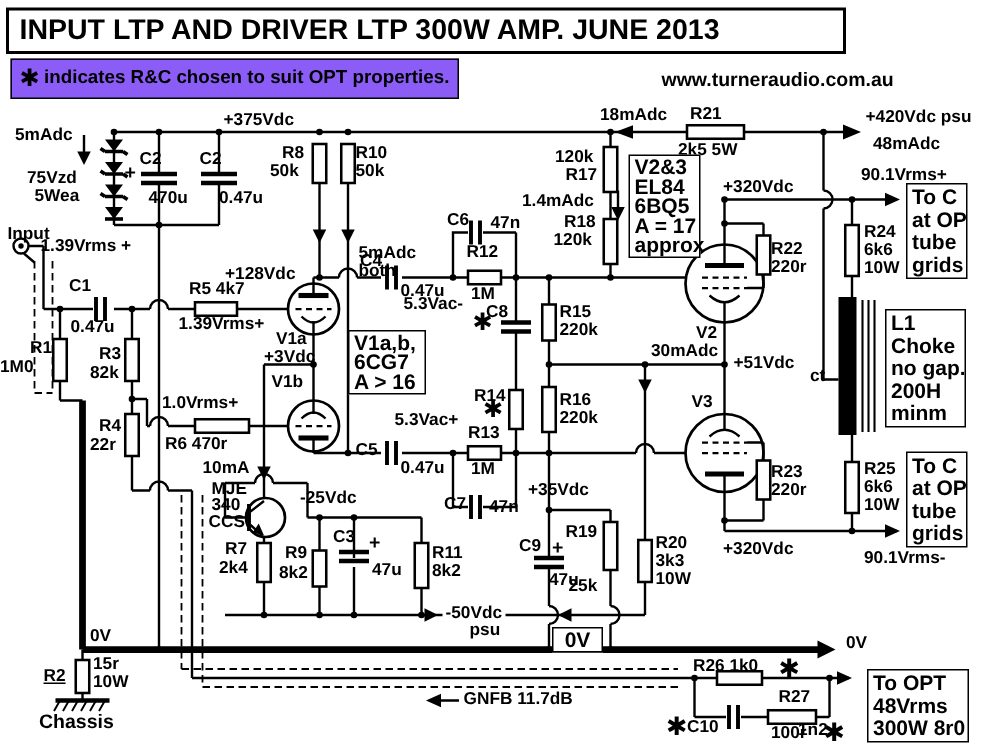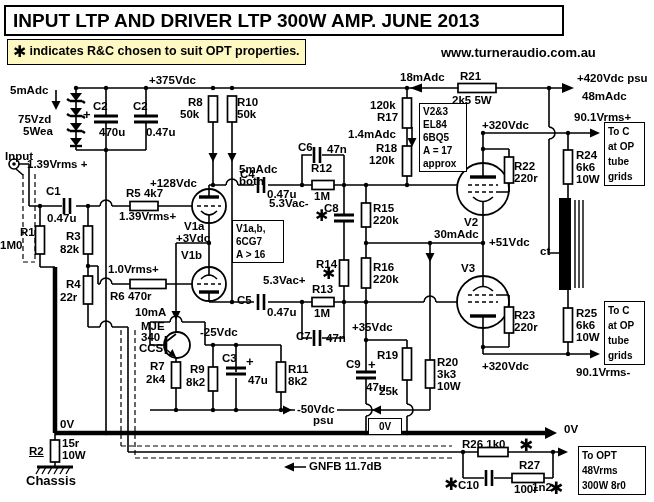--- a/index.html
+++ b/index.html
@@ -3,25 +3,25 @@
 <meta charset="utf-8">
 <style>
   html,body{margin:0;padding:0}
   body{width:654px;height:502px;background:#fff;position:relative;overflow:hidden;
        font-family:"Liberation Sans","DejaVu Sans",sans-serif;font-weight:700;color:#000}
   #art{position:absolute;left:0;top:0;z-index:1}
   #label-layer{position:absolute;left:0;top:0;width:654px;height:502px;z-index:2;pointer-events:none}
   .lbl{position:absolute;font-size:11.5px;line-height:12px;white-space:pre;font-weight:700}
   .lbl.bg{background:#fff;padding:0 2px}
   .ibox{position:absolute;background:#fff;border:1.6px solid #000;padding:1px 3px;
-        font-size:10px;font-weight:700;white-space:nowrap}
+        font-size:14px;font-weight:700;white-space:nowrap}
   .ibox.ctr{text-align:center}
   #title-box{position:absolute;left:4px;top:5px;width:549px;height:27px;border:2px solid #000;
              background:#fff;font-size:19px;line-height:27px;padding-left:7px;white-space:nowrap;z-index:3}
-  #note-box{position:absolute;left:7px;top:39px;border:1.6px solid #000;background:#fef9c3;
+  #note-box{position:absolute;left:7px;top:39px;border:1.6px solid #000;background:#8b5cf6;
             padding:2px 5px 3px;font-size:12.5px;z-index:3;white-space:nowrap}
   #note-box .star{font-size:16px;vertical-align:-2px;margin-right:3px}
   #website{position:absolute;left:441px;top:45px;font-size:13px;z-index:3}
   
   .w{stroke:#000;stroke-width:1.6;fill:none}
   .cw{stroke:#000;stroke-width:1.4;fill:none}
   .w4{stroke:#000;stroke-width:4.5;fill:none}
   .res{fill:#fff;stroke:#000;stroke-width:1.7}
   .bar{stroke:#000;stroke-width:3;fill:none}
   .bar2{stroke:#000;stroke-width:2.6;fill:none}
@@ -401,20 +401,27 @@
       <div>6BQ5</div>
       <div>A = 17</div>
       <div>approx</div>
     </div>
     <div class="ibox" style="left: 604px; top: 122px; width: 33px; line-height: 15px;">
       <div>To C</div>
       <div>at OP</div>
       <div>tube</div>
       <div>grids</div>
     </div>
+    <div class="ibox" style="left: 590px; top: 206px; width: 46px; line-height: 15px;">
+      <div>L1</div>
+      <div>Choke</div>
+      <div>no gap.</div>
+      <div>200H</div>
+      <div>minm</div>
+    </div>
     <div class="ibox" style="left: 604px; top: 301px; width: 33px; line-height: 15px;">
       <div>To C</div>
       <div>at OP</div>
       <div>tube</div>
       <div>grids</div>
     </div>
     <div class="ibox" style="left: 578px; top: 446px; width: 60px; line-height: 15px;">
       <div>To OPT</div>
       <div>48Vrms</div>
       <div>300W 8r0</div>

